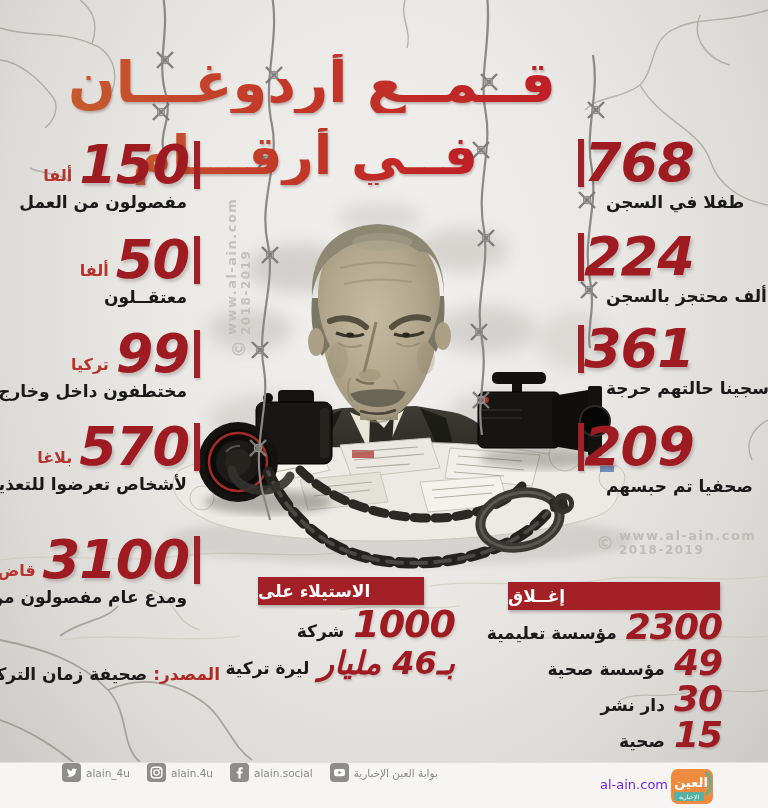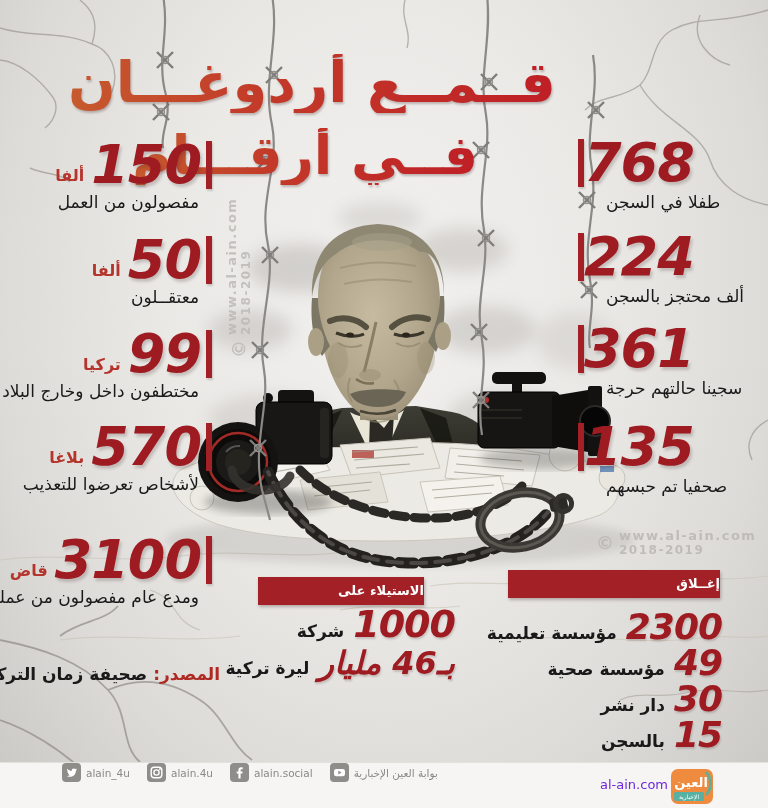--- a/index.html
+++ b/index.html
@@ -19,31 +19,31 @@
     filter:drop-shadow(1px 2px 1px rgba(60,30,30,.28));
     white-space:nowrap;z-index:4;
   }
   .title-1{top:54px;right:212px;font-size:56px;}
   .title-2{top:128px;right:290px;font-size:54px;}
   
   .num{font-style:italic;font-weight:bold;font-size:54px;line-height:50px;color:#9e1b21;
        text-shadow:2px 3px 3px rgba(70,40,40,.22);letter-spacing:-1px;}
   .vbar{width:6px;height:48px;background:#a32126;box-shadow:1px 2px 2px rgba(70,40,40,.2);}
   .unit{font-weight:bold;font-size:16px;color:#b5342c;direction:rtl;}
-  .slabel{font-weight:normal;font-size:17px;color:#191919;direction:rtl;white-space:nowrap;}
-  .lstat{position:absolute;left:0;width:200px;display:flex;flex-direction:column;align-items:flex-end;z-index:4;padding-left:12px;}
+  .slabel{font-weight:bold;font-size:17px;color:#191919;direction:rtl;white-space:nowrap;}
+  .lstat{position:absolute;left:0;width:200px;display:flex;flex-direction:column;align-items:flex-end;z-index:4;}
   .lstat .numrow{display:flex;align-items:center;gap:5px;}
   .lstat .unit{align-self:flex-end;margin-bottom:5px;margin-right:2px;}
   .lstat .slabel{margin-top:2px;margin-right:13px;}
   .rstat{position:absolute;left:578px;display:flex;flex-direction:column;align-items:flex-start;z-index:4;}
   .rstat .numrow{display:flex;align-items:center;gap:0;}
   .rstat .slabel{margin-top:4px;margin-left:28px;}
   
   .secbar{position:absolute;height:28px;background:#a32126;color:#fff;font-weight:bold;
-          font-size:13px;text-align:right;line-height:28px;direction:rtl;
+          font-size:17px;text-align:left;line-height:28px;direction:rtl;
           box-shadow:1px 2px 3px rgba(60,30,30,.3);z-index:4;}
   .sec-rows{position:absolute;direction:rtl;display:flex;flex-direction:column;z-index:4;}
   .sec-row{display:flex;align-items:baseline;gap:9px;}
   .sec-val{font-style:italic;font-weight:bold;color:#9e1b21;font-size:36px;line-height:33px;
            text-shadow:1px 2px 2px rgba(70,40,40,.2);letter-spacing:-1px;}
   .sec-lab{font-weight:bold;font-size:17px;color:#191919;}
   
   .source{position:absolute;top:664px;right:548px;direction:rtl;font-weight:bold;font-size:17px;
           white-space:nowrap;z-index:4;}
   .source .pre{color:#b02a24;}
@@ -310,54 +310,54 @@
   <div class="rstat" style="top:324px">
     <div class="numrow">
       <span class="vbar"></span>
       <span class="num">361</span>
     </div>
     <span class="slabel">سجينا حالتهم حرجة</span>
   </div>
   <div class="rstat" style="top:422px">
     <div class="numrow">
       <span class="vbar"></span>
-      <span class="num">135</span>
+      <span class="num">209</span>
     </div>
     <span class="slabel">صحفيا تم حبسهم</span>
   </div>
 
   <div class="secbar" style="left:258px;top:577px;width:166px">الاستيلاء على</div>
   <div class="sec-rows" style="right:313px;top:608px;gap:6px">
     <div class="sec-row">
       <span class="sec-val" style="font-size:38px">1000</span>
       <span class="sec-lab">شركة</span>
     </div>
     <div class="sec-row">
       <span class="sec-val" style="font-size:32px">بـ46 مليار</span>
       <span class="sec-lab">ليرة تركية</span>
     </div>
   </div>
 
-  <div class="secbar" style="left:508px;top:570px;width:212px">إغــلاق</div>
+  <div class="secbar" style="left:508px;top:582px;width:212px">إغــلاق</div>
   <div class="sec-rows" style="right:46px;top:610px;gap:3px">
     <div class="sec-row">
       <span class="sec-val">2300</span>
       <span class="sec-lab">مؤسسة تعليمية</span>
     </div>
     <div class="sec-row">
       <span class="sec-val">49</span>
       <span class="sec-lab">مؤسسة صحية</span>
     </div>
     <div class="sec-row">
       <span class="sec-val">30</span>
       <span class="sec-lab">دار نشر</span>
     </div>
     <div class="sec-row">
       <span class="sec-val">15</span>
-      <span class="sec-lab">بالسجن</span>
+      <span class="sec-lab">صحية</span>
     </div>
   </div>
 
   <div class="source">
     <span class="pre">المصدر:</span>
     <span class="txt">صحيفة زمان التركية</span>
   </div>
 
   <div class="wm wm-side">
     <span class="c">©</span>

